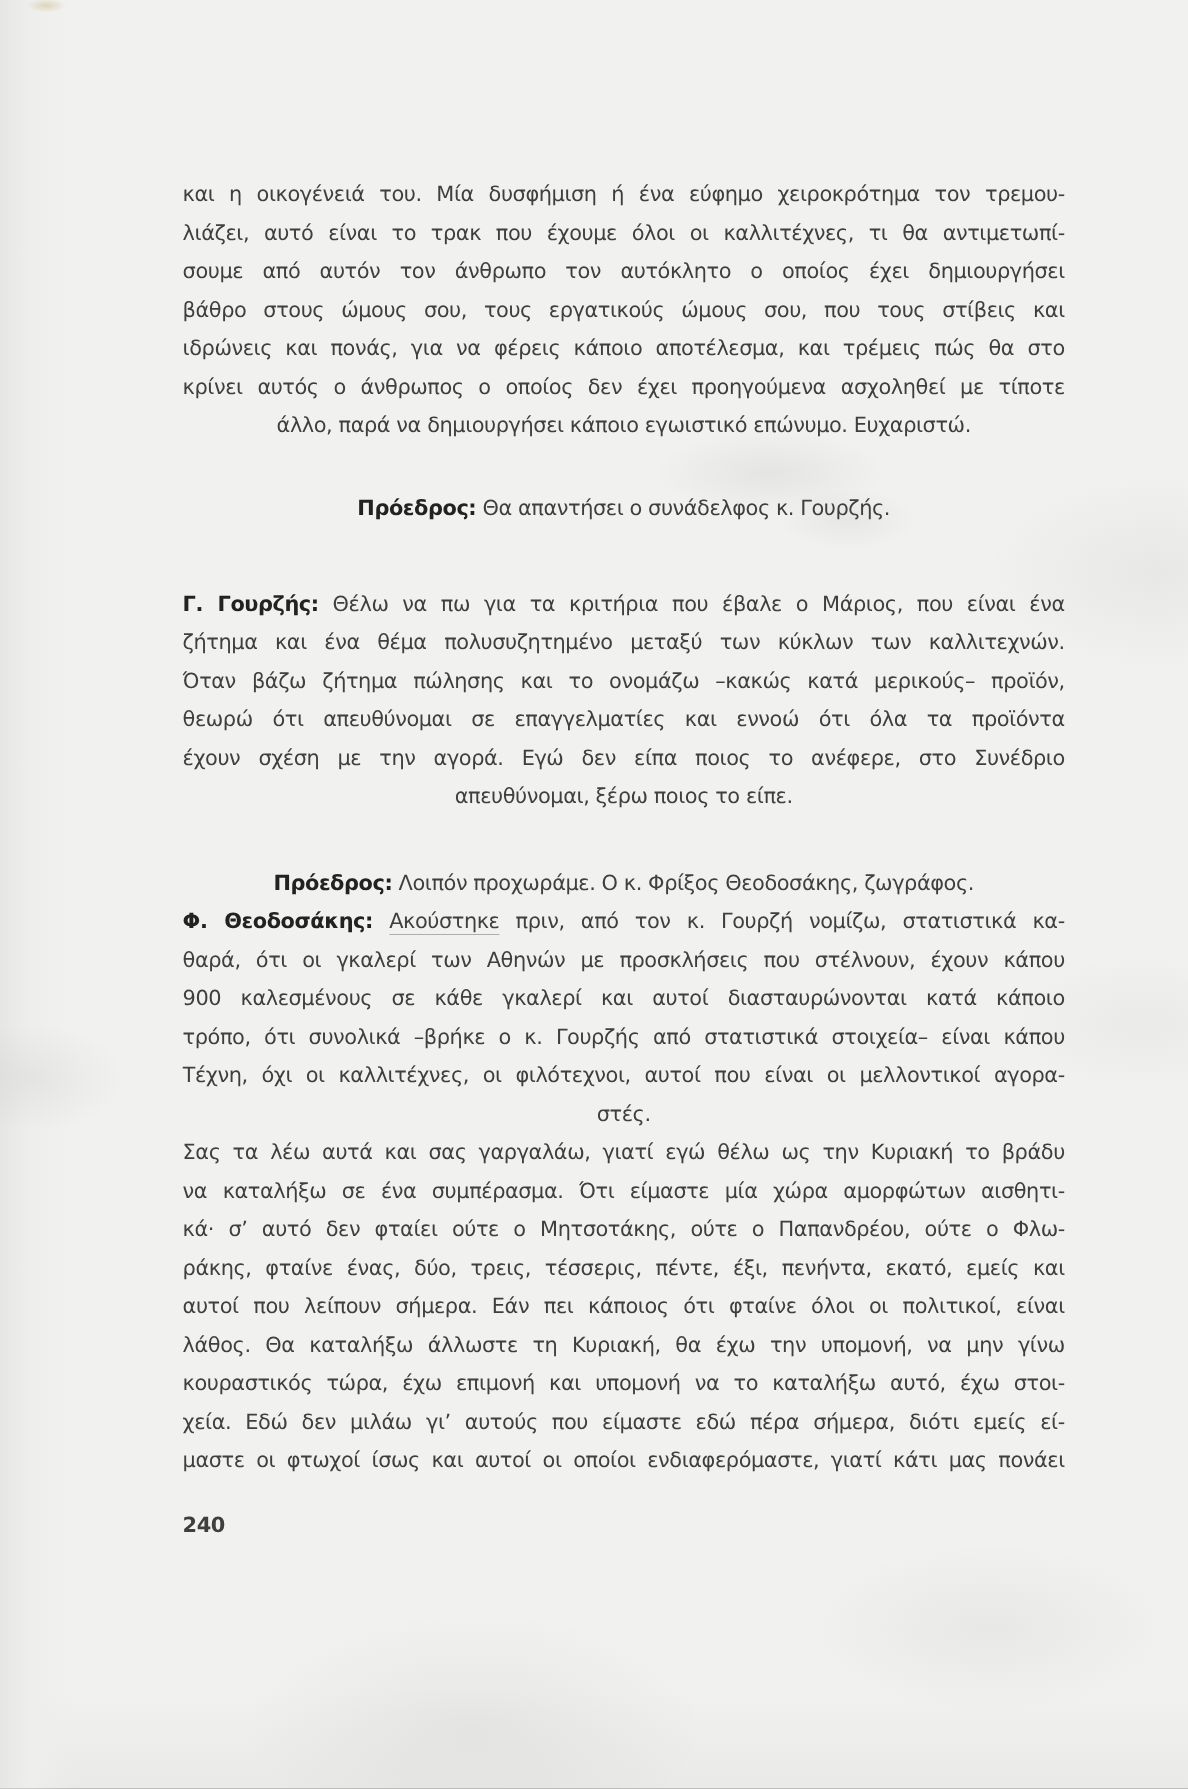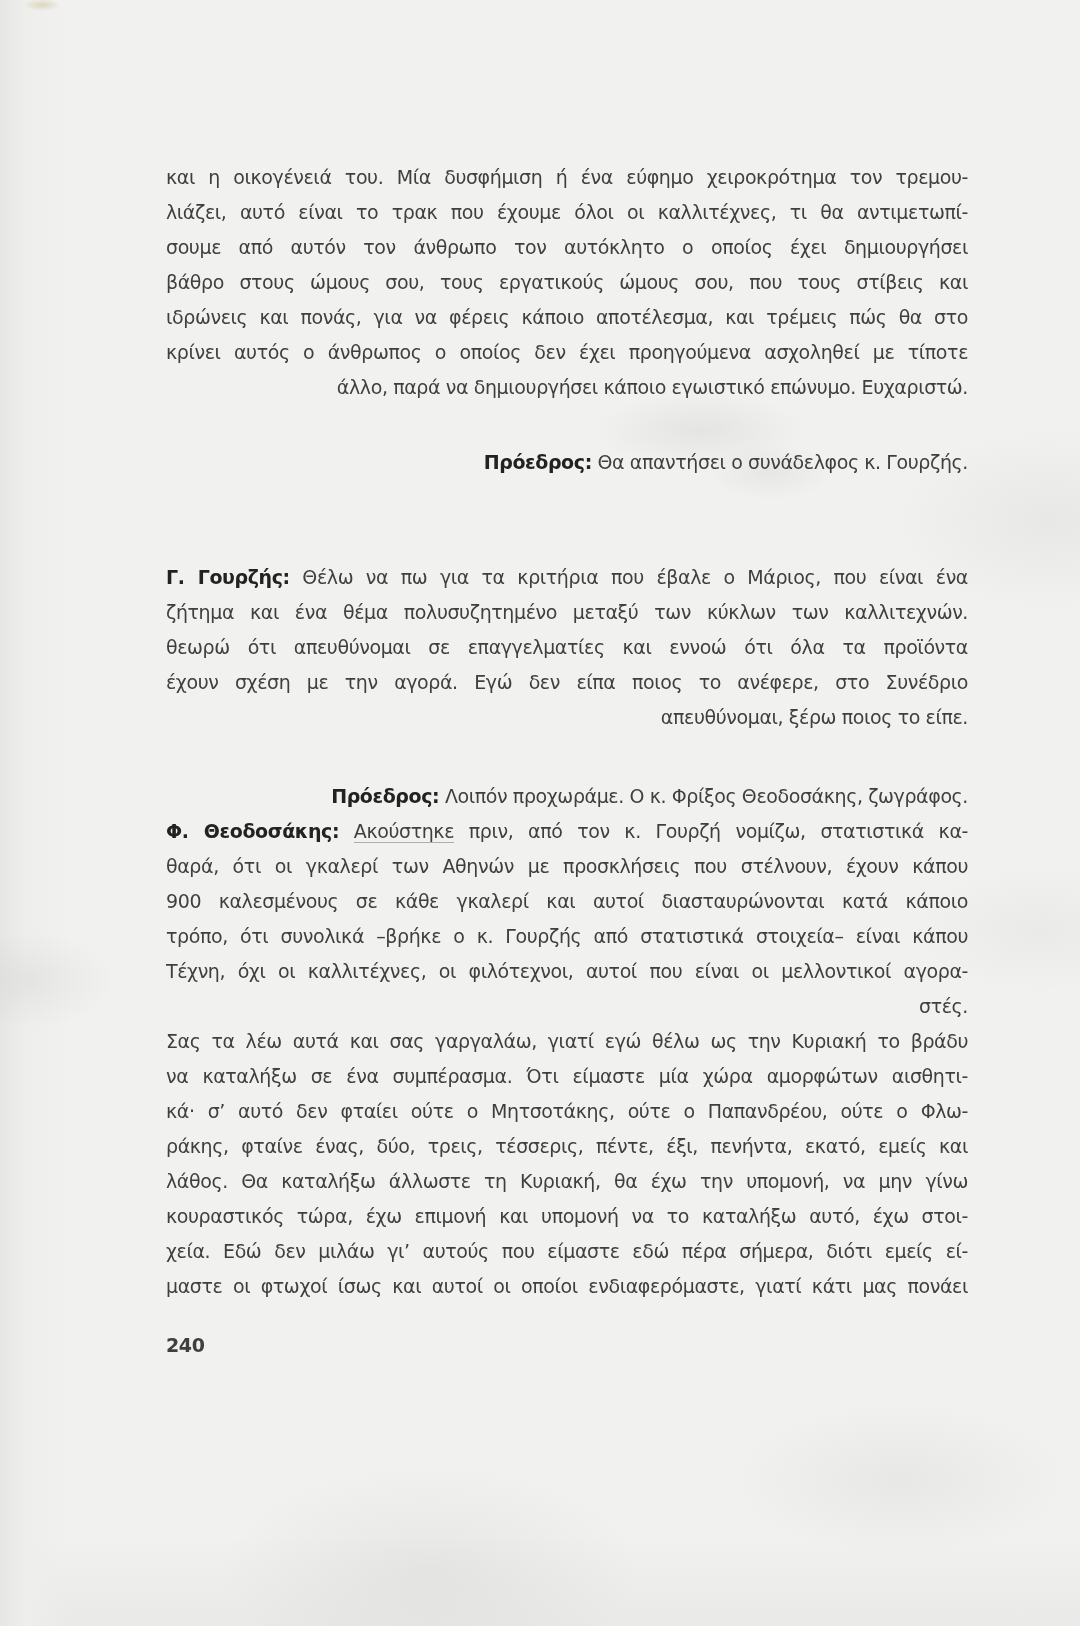--- a/index.html
+++ b/index.html
@@ -23,27 +23,27 @@
       #f1f1ef;
   }
   .content{
     position:absolute;left:166px;top:160px;width:802px;
     color:#3f3f3f;
     font-size:19px;
     letter-spacing:-0.4px;
   }
   .para{margin:0;}
   .para:nth-child(2){margin-top:40px;}
-  .para:nth-child(3){margin-top:80px;}
+  .para:nth-child(3){margin-top:52px;}
   .para:nth-child(4){margin-top:44px;}
   .para:nth-child(5){}
   .line{
     height:35px;line-height:35px;
     overflow:hidden;
-    text-align:right;
+    text-align:center;
   }
   .line.j{
     text-align:justify;
     text-align-last:justify;
   }
   .bold{font-weight:bold;color:#222;}
   .u{border-bottom:1px solid rgba(0,0,0,0.28);}
   .page-number{
     margin-top:24px;
     height:35px;line-height:35px;
@@ -65,38 +65,40 @@
           <div class="line j"><span>ιδρώνεις και πονάς, για να φέρεις κάποιο αποτέλεσμα, και τρέμεις πώς θα στο</span></div>
           <div class="line j"><span>κρίνει αυτός ο άνθρωπος ο οποίος δεν έχει προηγούμενα ασχοληθεί με τίποτε</span></div>
           <div class="line"><span>άλλο, παρά να δημιουργήσει κάποιο εγωιστικό επώνυμο. Ευχαριστώ.</span></div>
         </div>
         <div class="para">
           <div class="line"><span class="bold">Πρόεδρος:</span><span> Θα απαντήσει ο συνάδελφος κ. Γουρζής.</span></div>
         </div>
         <div class="para">
           <div class="line j"><span class="bold">Γ. Γουρζής:</span><span> Θέλω να πω για τα κριτήρια που έβαλε ο Μάριος, που είναι ένα</span></div>
           <div class="line j"><span>ζήτημα και ένα θέμα πολυσυζητημένο μεταξύ των κύκλων των καλλιτεχνών.</span></div>
+          <div class="line j"><span>Όταν βάζω ζήτημα πώλησης και το ονομάζω –κακώς κατά μερικούς– προϊόν,</span></div>
           <div class="line j"><span>θεωρώ ότι απευθύνομαι σε επαγγελματίες και εννοώ ότι όλα τα προϊόντα</span></div>
           <div class="line j"><span>έχουν σχέση με την αγορά. Εγώ δεν είπα ποιος το ανέφερε, στο Συνέδριο</span></div>
           <div class="line"><span>απευθύνομαι, ξέρω ποιος το είπε.</span></div>
         </div>
         <div class="para">
           <div class="line"><span class="bold">Πρόεδρος:</span><span> Λοιπόν προχωράμε. Ο κ. Φρίξος Θεοδοσάκης, ζωγράφος.</span></div>
         </div>
         <div class="para">
           <div class="line j"><span class="bold">Φ. Θεοδοσάκης:</span><span> </span><span class="u">Ακούστηκε</span><span> πριν, από τον κ. Γουρζή νομίζω, στατιστικά κα-</span></div>
           <div class="line j"><span>θαρά, ότι οι γκαλερί των Αθηνών με προσκλήσεις που στέλνουν, έχουν κάπου</span></div>
           <div class="line j"><span>900 καλεσμένους σε κάθε γκαλερί και αυτοί διασταυρώνονται κατά κάποιο</span></div>
           <div class="line j"><span>τρόπο, ότι συνολικά –βρήκε ο κ. Γουρζής από στατιστικά στοιχεία– είναι κάπου</span></div>
           <div class="line j"><span>Τέχνη, όχι οι καλλιτέχνες, οι φιλότεχνοι, αυτοί που είναι οι μελλοντικοί αγορα-</span></div>
           <div class="line"><span>στές.</span></div>
           <div class="line j"><span>Σας τα λέω αυτά και σας γαργαλάω, γιατί εγώ θέλω ως την Κυριακή το βράδυ</span></div>
           <div class="line j"><span>να καταλήξω σε ένα συμπέρασμα. Ότι είμαστε μία χώρα αμορφώτων αισθητι-</span></div>
           <div class="line j"><span>κά· σ’ αυτό δεν φταίει ούτε ο Μητσοτάκης, ούτε ο Παπανδρέου, ούτε ο Φλω-</span></div>
           <div class="line j"><span>ράκης, φταίνε ένας, δύο, τρεις, τέσσερις, πέντε, έξι, πενήντα, εκατό, εμείς και</span></div>
+          <div class="line j"><span>αυτοί που λείπουν σήμερα. Εάν πει κάποιος ότι φταίνε όλοι οι πολιτικοί, είναι</span></div>
           <div class="line j"><span>λάθος. Θα καταλήξω άλλωστε τη Κυριακή, θα έχω την υπομονή, να μην γίνω</span></div>
           <div class="line j"><span>κουραστικός τώρα, έχω επιμονή και υπομονή να το καταλήξω αυτό, έχω στοι-</span></div>
           <div class="line j"><span>χεία. Εδώ δεν μιλάω γι’ αυτούς που είμαστε εδώ πέρα σήμερα, διότι εμείς εί-</span></div>
           <div class="line j"><span>μαστε οι φτωχοί ίσως και αυτοί οι οποίοι ενδιαφερόμαστε, γιατί κάτι μας πονάει</span></div>
         </div>
       </div>
     <div class="page-number">240</div>
   </div>
 </div>
 

